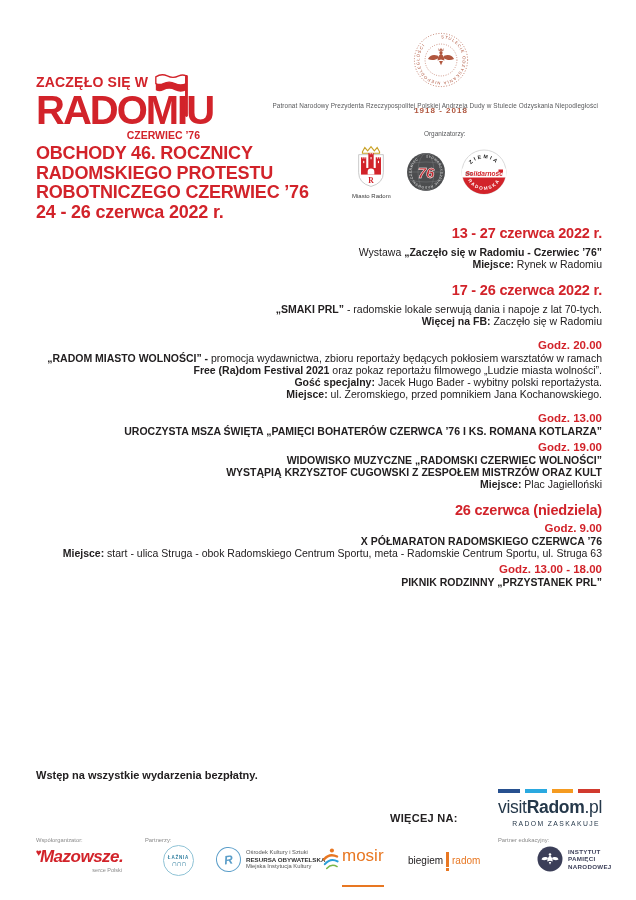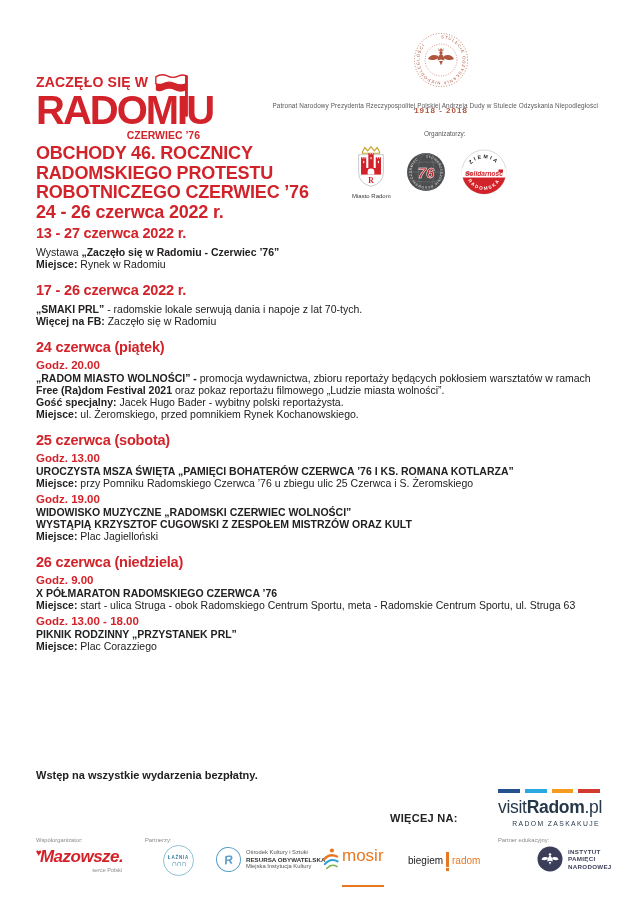--- a/index.html
+++ b/index.html
@@ -25,21 +25,21 @@
          font-size:18px;line-height:19.5px;letter-spacing:-.2px;}
 
   
   .orgs{position:absolute;left:352px;top:130px;width:195px;}
   .orgs-label{font-size:6.4px;color:#58595b;margin-left:72px;margin-bottom:7px;}
   .orgs-row{display:flex;align-items:center;gap:15px;}
   .org{display:flex;flex-direction:column;align-items:center;}
   .org-cap{font-size:6px;color:#3a3a3a;margin-top:3px;}
 
   
-  .schedule{position:absolute;left:36px;top:226px;width:566px;}
+  .schedule{position:absolute;left:36px;top:226px;width:566px;text-align:right;}
   .sec{margin-bottom:13px;}
   .sec-h{color:#d2232a;font-size:14.5px;line-height:15px;font-weight:bold;margin:0 0 5px;letter-spacing:-.2px;}
   .entry{margin-bottom:5px;}
   .time{color:#d2232a;font-size:11.5px;line-height:11px;font-weight:bold;margin:4px 0 1px;}
   .ln{margin:0;font-size:10.5px;line-height:12px;}
   .b{font-weight:bold;}
   .closing{position:absolute;left:36px;top:757px;font-size:11px;font-weight:bold;margin-top:12px;}
 
   
   .more{position:absolute;left:390px;top:812px;font-size:11px;font-weight:bold;letter-spacing:.3px;}
@@ -209,53 +209,49 @@
         </div>
       </section>
       <section class="sec">
         <h2 class="sec-h">17 - 26 czerwca 2022 r.</h2>
         <div class="entry">
           <p class="ln"><span class="b">„SMAKI PRL”</span><span> - radomskie lokale serwują dania i napoje z lat 70-tych.</span></p>
           <p class="ln"><span class="b">Więcej na FB:</span><span> Zaczęło się w Radomiu</span></p>
         </div>
       </section>
       <section class="sec">
-        <h2 class="sec-h">24 czerwca (piątek)</h2>
         <div class="entry">
           <div class="time">Godz. 20.00</div>
           <p class="ln"><span class="b">„RADOM MIASTO WOLNOŚCI” -</span><span> promocja wydawnictwa, zbioru reportaży będących pokłosiem warsztatów w ramach </span><span class="b">Free (Ra)dom Festival 2021</span><span> oraz pokaz reportażu filmowego „Ludzie miasta wolności”.</span></p>
           <p class="ln"><span class="b">Gość specjalny:</span><span> Jacek Hugo Bader - wybitny polski reportażysta.</span></p>
-          <p class="ln"><span class="b">Miejsce:</span><span> ul. Żeromskiego, przed pomnikiem Rynek Kochanowskiego.</span></p>
-        </div>
-      </section>
-      <section class="sec">
-        <h2 class="sec-h">25 czerwca (sobota)</h2>
+          <p class="ln"><span class="b">Miejsce:</span><span> ul. Żeromskiego, przed pomnikiem Jana Kochanowskiego.</span></p>
+        </div>
+      </section>
+      <section class="sec">
         <div class="entry">
           <div class="time">Godz. 13.00</div>
           <p class="ln"><span class="b">UROCZYSTA MSZA ŚWIĘTA „PAMIĘCI BOHATERÓW CZERWCA ’76 I KS. ROMANA KOTLARZA”</span></p>
-          <p class="ln"><span class="b">Miejsce:</span><span> przy Pomniku Radomskiego Czerwca ’76 u zbiegu ulic 25 Czerwca i S. Żeromskiego</span></p>
         </div>
         <div class="entry">
           <div class="time">Godz. 19.00</div>
           <p class="ln"><span class="b">WIDOWISKO MUZYCZNE „RADOMSKI CZERWIEC WOLNOŚCI”</span></p>
           <p class="ln"><span class="b">WYSTĄPIĄ KRZYSZTOF CUGOWSKI Z ZESPOŁEM MISTRZÓW ORAZ KULT</span></p>
           <p class="ln"><span class="b">Miejsce:</span><span> Plac Jagielloński</span></p>
         </div>
       </section>
       <section class="sec">
         <h2 class="sec-h">26 czerwca (niedziela)</h2>
         <div class="entry">
           <div class="time">Godz. 9.00</div>
           <p class="ln"><span class="b">X PÓŁMARATON RADOMSKIEGO CZERWCA ’76</span></p>
           <p class="ln"><span class="b">Miejsce:</span><span> start - ulica Struga - obok Radomskiego Centrum Sportu, meta - Radomskie Centrum Sportu, ul. Struga 63</span></p>
         </div>
         <div class="entry">
           <div class="time">Godz. 13.00 - 18.00</div>
           <p class="ln"><span class="b">PIKNIK RODZINNY „PRZYSTANEK PRL”</span></p>
-          <p class="ln"><span class="b">Miejsce:</span><span> Plac Corazziego</span></p>
         </div>
       </section>
     </div>
   <div class="closing">Wstęp na wszystkie wydarzenia bezpłatny.</div>
 
   <div class="more">WIĘCEJ NA:</div>
   <div class="vr">
     <div class="vr-bars">
         <div style="background: rgb(39, 80, 143);"></div>
         <div style="background: rgb(42, 169, 224);"></div>

